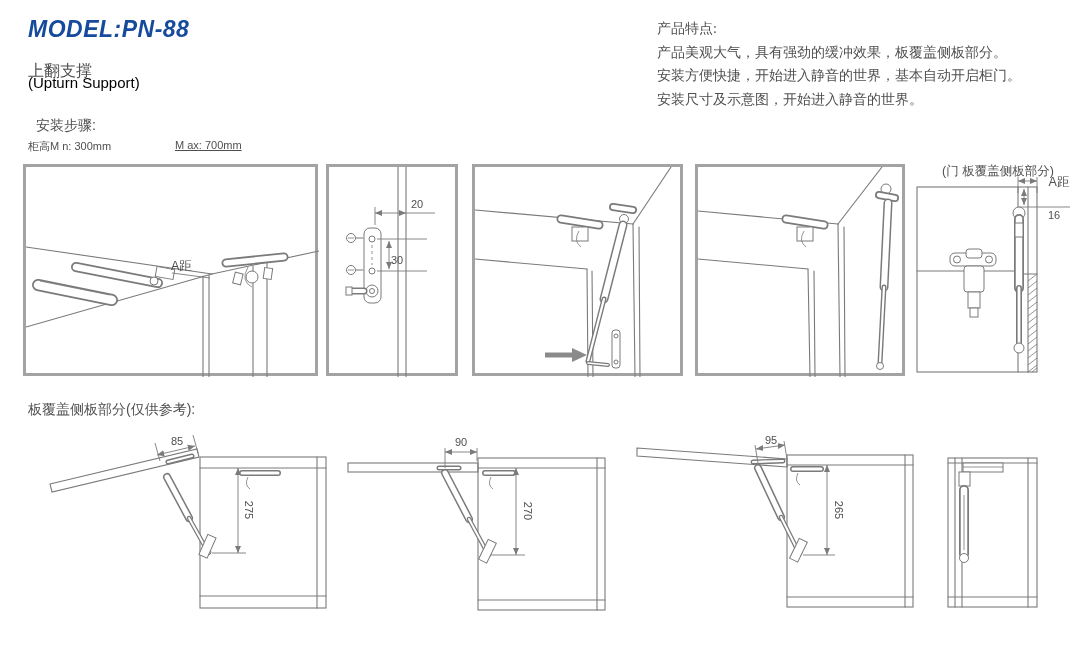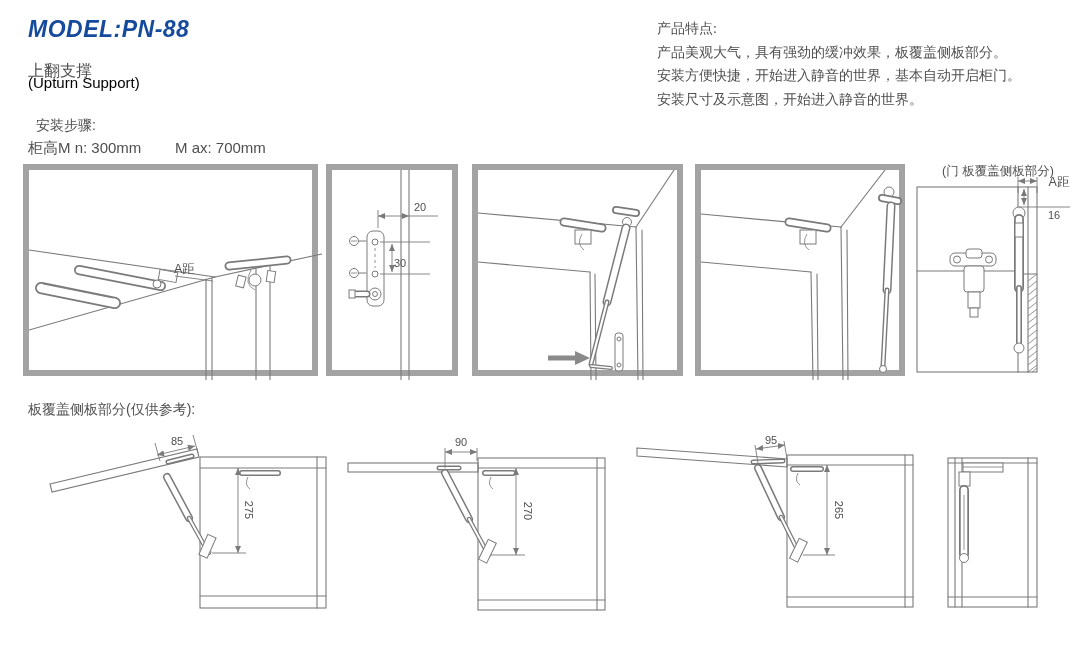--- a/index.html
+++ b/index.html
@@ -3,23 +3,23 @@
 <meta charset="utf-8">
 <style>
   html,body{margin:0;padding:0;}
   body{width:1085px;height:647px;position:relative;background:#ffffff;overflow:hidden;
        font-family:"Liberation Sans",sans-serif;color:#4f4f4f;}
   .abs{position:absolute;}
   .model-title{font-size:23px;font-weight:bold;color:#164a9d;letter-spacing:0.5px;}
   .sub-cn{font-size:16px;color:#4f4f4f;}
   .sub-en{font-size:15px;color:#000000;}
   .sec-title{font-size:14px;color:#4f4f4f;}
-  .cab{font-size:15px;color:#4f4f4f;}
+  .cab{font-size:11px;color:#4f4f4f;}
   .features{font-size:14px;line-height:23.5px;color:#4f4f4f;}
-  .panel{position:absolute;border:6px solid #a3a3a3;background:#fff;box-sizing:border-box;}
+  .panel{position:absolute;border:3px solid #a3a3a3;background:#fff;box-sizing:border-box;}
   svg{display:block;}
   .ln{stroke:#7a7a7a;stroke-width:1.1;fill:none;stroke-linecap:round;}
   .thin{stroke:#7a7a7a;stroke-width:0.8;fill:none;}
   .dim{stroke:#7a7a7a;stroke-width:0.9;fill:none;}
   .dimtxt{fill:#4f4f4f;font-size:11px;font-family:"Liberation Sans",sans-serif;}
   .cjktxt{fill:#4f4f4f;font-size:12.5px;font-family:"Liberation Sans",sans-serif;}
   .tubeO{stroke:#7a7a7a;fill:none;stroke-linecap:round;}
   .tubeI{stroke:#ffffff;fill:none;stroke-linecap:round;}
   .hw{stroke:#7a7a7a;fill:#ffffff;stroke-width:1;}
   .hwf{fill:#8a8a8a;stroke:none;}
@@ -33,21 +33,21 @@
 
 <div class="abs features" style="left:657px;top:17px;width:400px;font-family:Liberation Serif, serif;">
   <div>产品特点:</div>
   <div>产品美观大气，具有强劲的缓冲效果，板覆盖侧板部分。</div>
   <div>安装方便快捷，开始进入静音的世界，基本自动开启柜门。</div>
   <div>安装尺寸及示意图，开始进入静音的世界。</div>
 </div>
 
 <div class="abs sec-title" style="left:16px;top:117px;margin-left:20px;">安装步骤:</div>
 <span class="abs cab" style="left:28px;top:139px;">柜高M n: 300mm</span>
-<span class="abs cab" style="left:175px;top:139px;">M ax: 700mm</span>
+<span class="abs cab" style="left:175px;top:139px;text-decoration:underline;">M ax: 700mm</span>
 
 <div class="panel" style="left:23px;top:164px;width:295px;height:212px;">
 <svg width="293" height="210" viewBox="0 0 293 210">
   <g>
     <path class="ln" d="M0,80 L186,107"></path>
     <path class="ln" d="M0,160 L186,107"></path>
     <path class="ln" d="M186,107 L293,84"></path>
     <path class="ln" d="M177,109 L177,210"></path>
     <path class="ln" d="M183,108 L183,210"></path>
     <path class="ln" d="M227,99 L227,210"></path>

